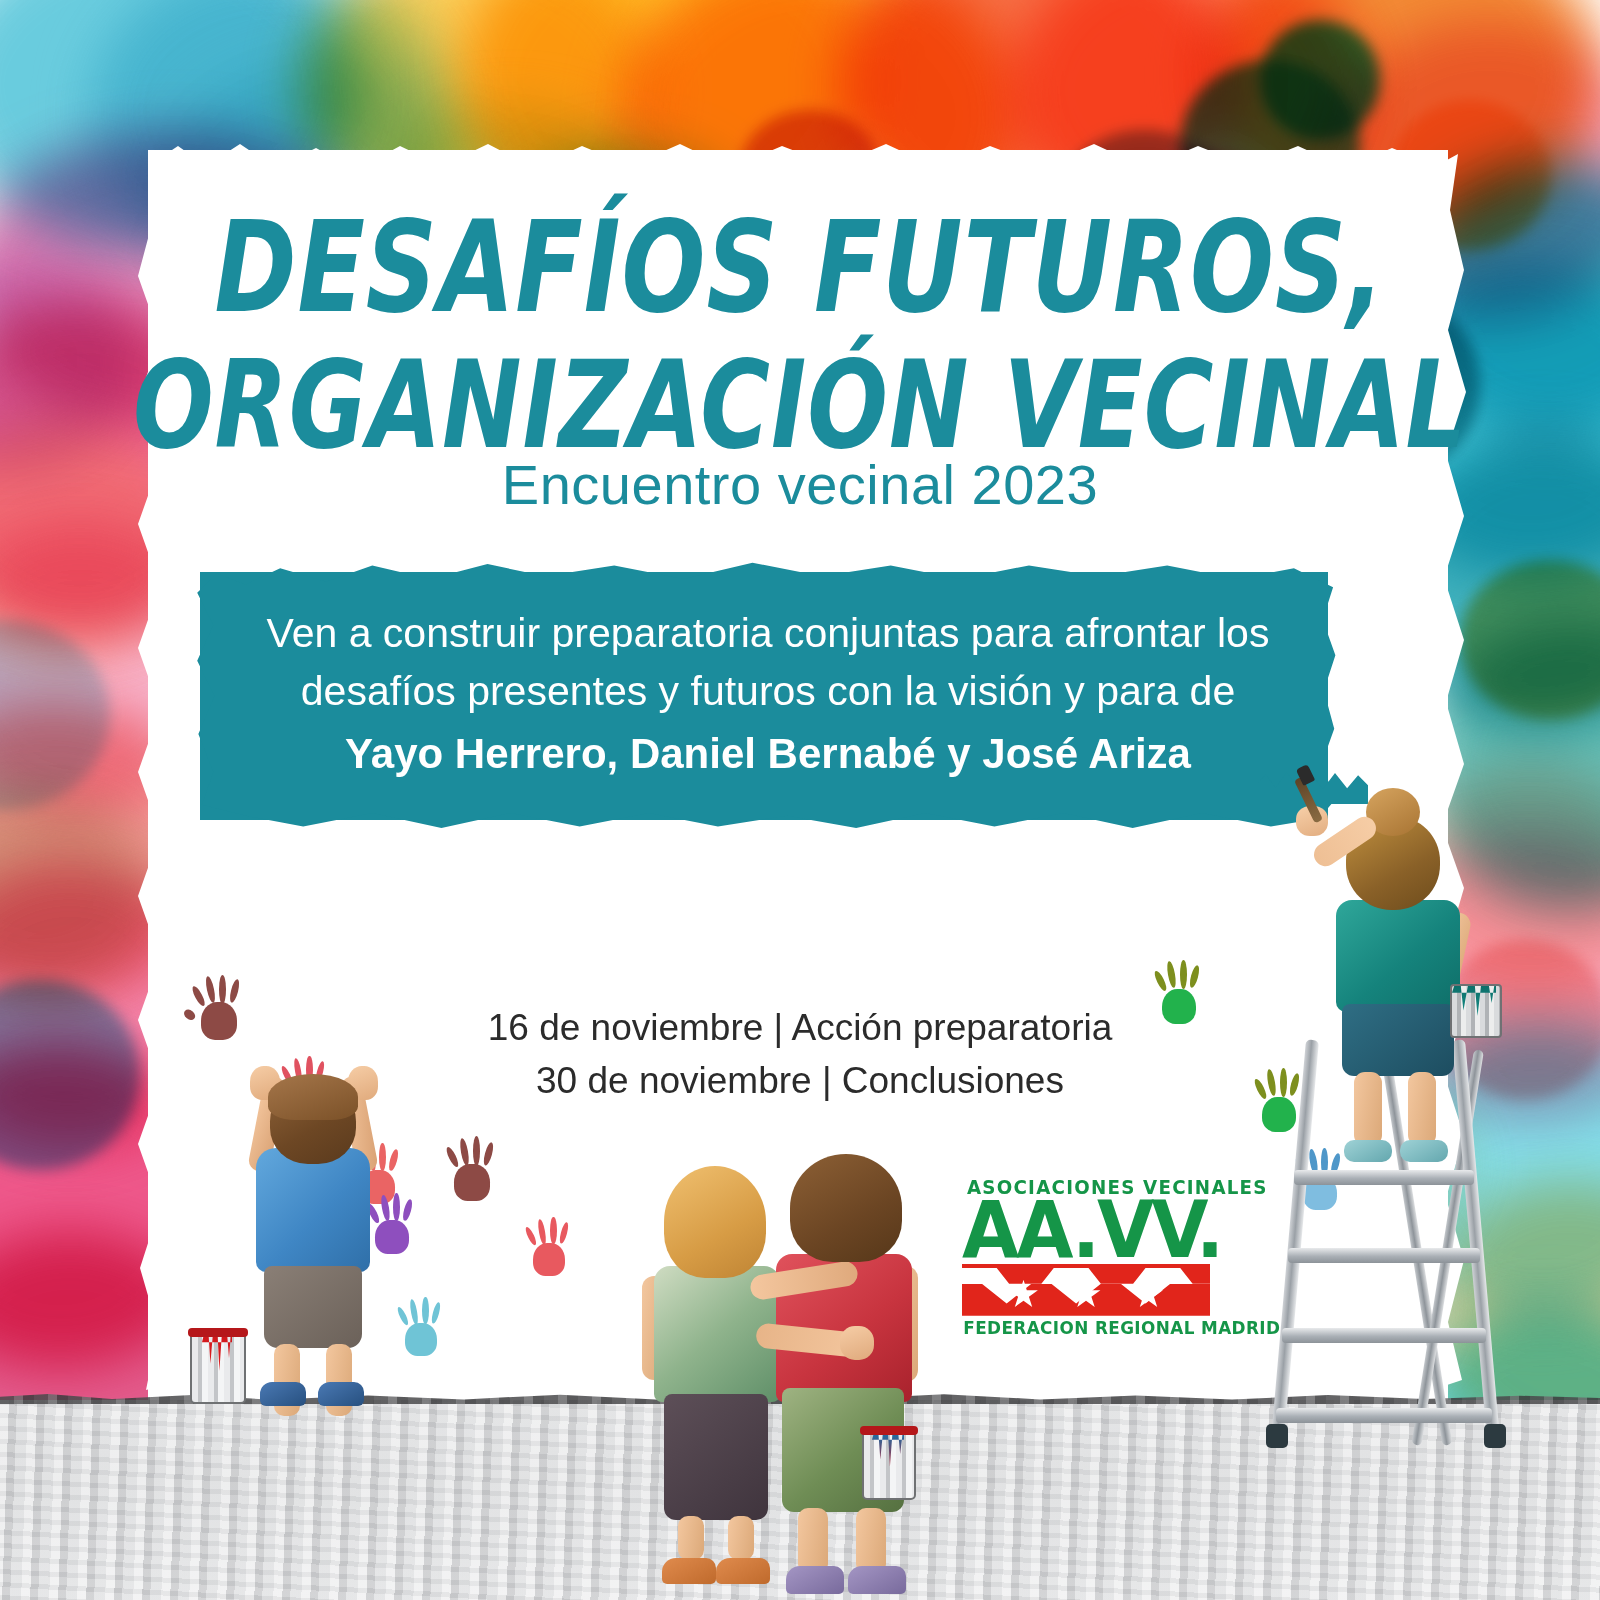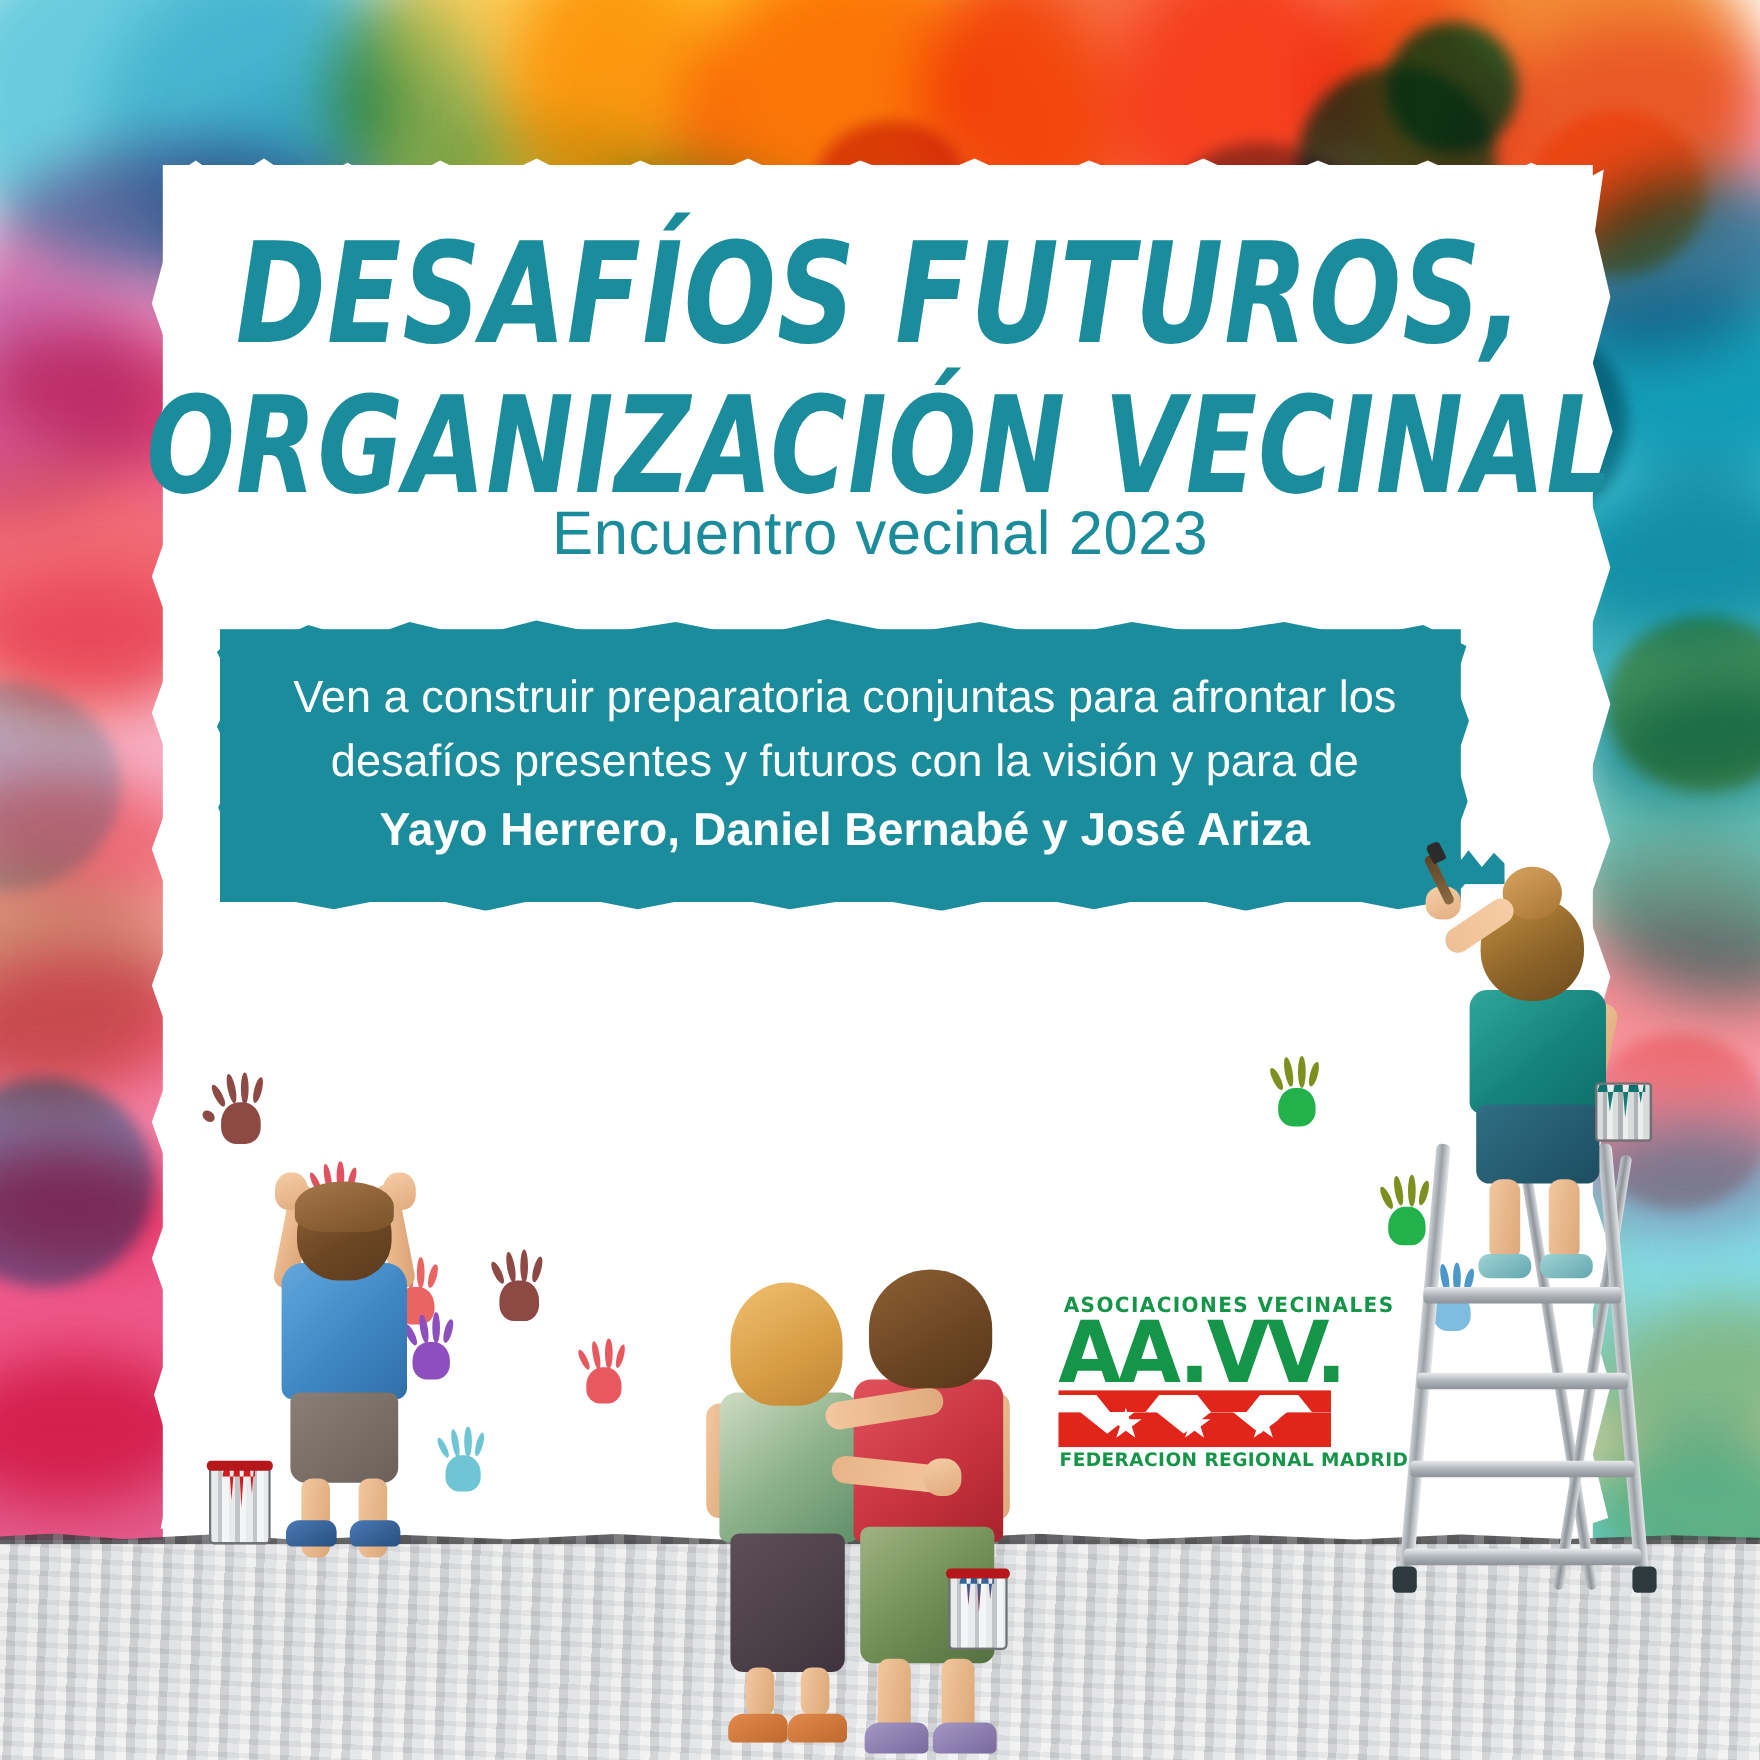--- a/index.html
+++ b/index.html
@@ -507,20 +507,24 @@
       </div>
     <div class="tealtext">
       <span>Ven a construir preparatoria conjuntas para afrontar los</span>
       <span>desafíos presentes y futuros con la visión y para de</span>
       <span class="speakers">Yayo Herrero, Daniel Bernabé y José Ariza</span>
     </div>
 
     <div class="venue">
     </div>
 
+    <div class="sessions">
+      <div>16 de noviembre | Acción preparatoria</div>
+      <div>30 de noviembre | Conclusiones</div>
+    </div>
 
     <div class="logo">
       <div class="lg-top">ASOCIACIONES  VECINALES</div>
       <div class="lg-main">AA.VV.</div>
       <div class="lg-bars">
         <div class="bar b1"></div>
         <div class="bar b2"></div>
         <div class="lg-stars">
           <span class="star"></span>
           <span class="star"></span>

